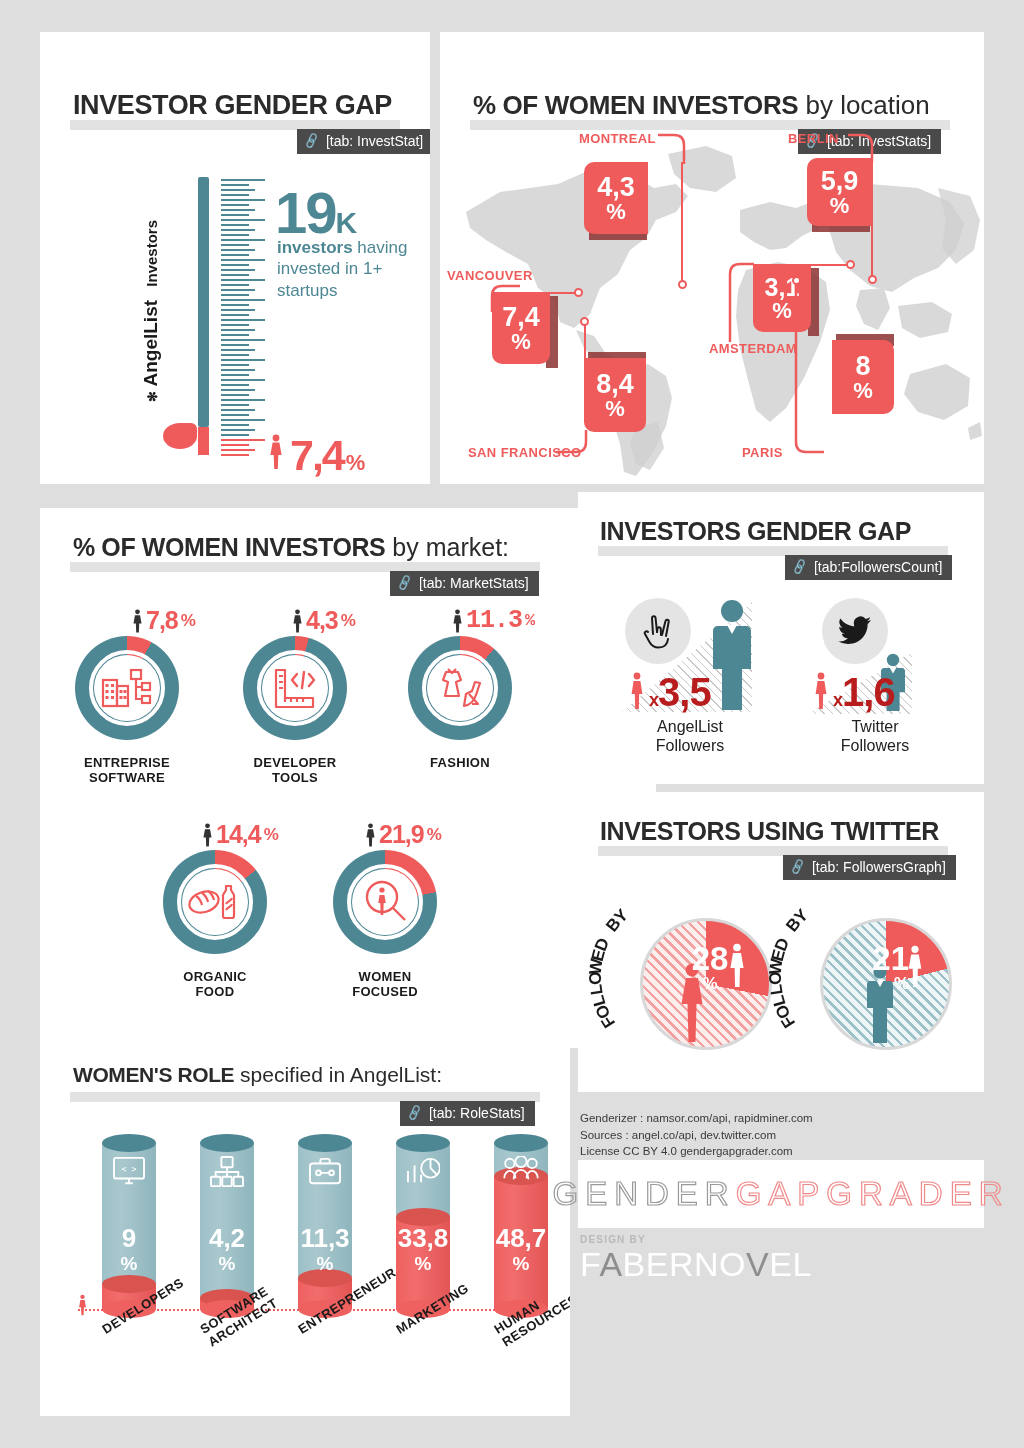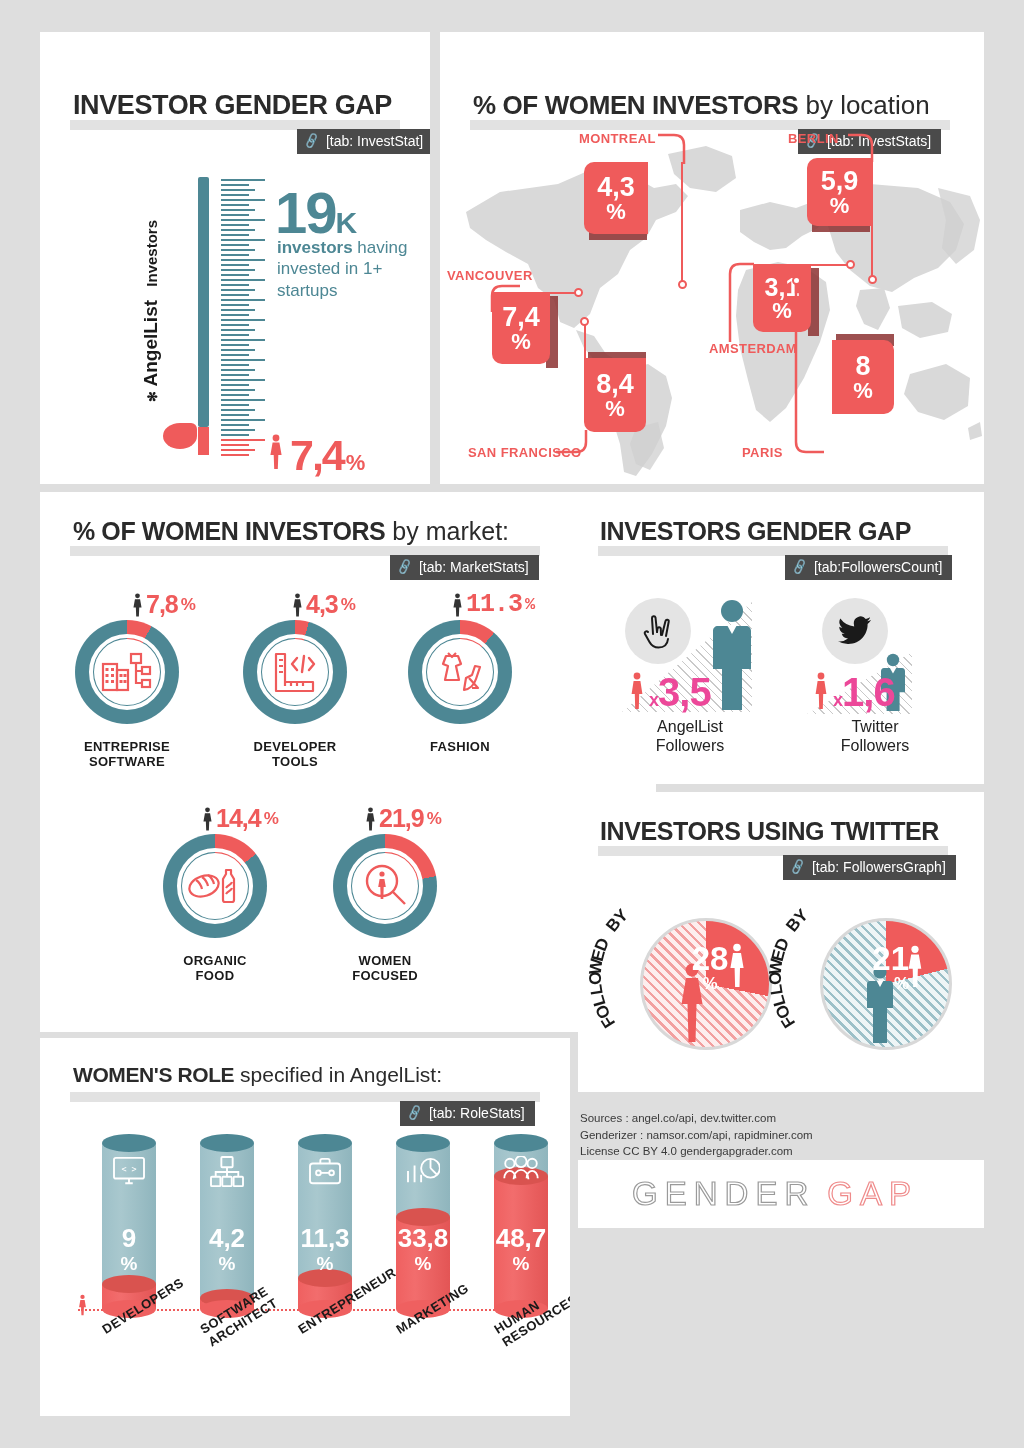--- a/index.html
+++ b/index.html
@@ -95,21 +95,21 @@
 
   
   .circ-ico{
     position:absolute; width:66px; height:66px; border-radius:50%;
     background:#e4e4e4; display:flex; align-items:center; justify-content:center;
   }
   .hatch{
     position:absolute;
     background:repeating-linear-gradient(45deg,#c9c9c9 0 1px,transparent 1px 6px);
   }
-  .mult{ position:absolute; font-weight:700; color:#ec4899; letter-spacing:-1px;}
+  .mult{ position:absolute; font-weight:700; color:#b91c1c; letter-spacing:-1px;}
   .mult .x{ font-size:18px; }
   .flw-cap{ position:absolute; font-size:16px; color:#222; line-height:1.2; text-align:center; width:150px;}
 
   
   .pie{ position:absolute; width:132px; height:132px; border-radius:50%;
         border:3px solid #d8d8d8; }
   .arc-text{ position:absolute; width:160px; height:160px; }
   .arc-text span{
     position:absolute; left:50%; top:50%; font-weight:700; font-size:17px;
     color:#1a1a1a; transform-origin:0 0;
@@ -380,21 +380,21 @@
     </svg>
     <div class="shadow" style="left:396px; top:302px; width:58px; height:12px;"></div>
     <div class="box" style="left:392px; top:308px; width:62px; height:74px; border-radius:0 10px 10px 0; font-size:27px;">
       <span>8</span>
       <span style="font-size:22px;">%</span>
     </div>
     <div class="dot" style="left:352px; top:244px;"></div>
   </div>
 </div>
 
-<div class="card" style="left:40px; top:492px; width:616px; height:540px;">
+<div class="card" style="left:40px; top:508px; width:616px; height:540px;">
 
   <div class="title-rule" style="left:30px; top:548px; width:470px; top:54px;"></div>
   <div class="sec-title" style="left:33px; top:25px; font-size:25px;">
     <span>% OF WOMEN INVESTORS</span><span class="light"> by market:</span>
   </div>
   <div class="tab-badge" style="left:350px; top:63px;">
     <span class="clip">🔗</span>
     <span>[tab: MarketStats]</span>
   </div>
 
@@ -823,26 +823,33 @@
           </div>
        <div class="val" style="bottom:36px; font-size:26px;">
           48,7<div style="font-size:19px;margin-top:3px;">%</div>
        </div>
         </div>
         <div class="bar-cat" style="left: 452px; top: 287px;">HUMAN<br>RESOURCES</div>
       </div>
 </div>
 
 <div class="sources" style="left:580px; top:1110px; width:380px;">
+  <div>Genderizer : namsor.com/api, rapidminer.com</div>
   <div>Sources : angel.co/api, dev.twitter.com</div>
-  <div>Genderizer : namsor.com/api, rapidminer.com</div>
   <div>License CC BY 4.0 gendergapgrader.com</div>
 </div>
 
 <div class="ggg" style="left:578px; top:1160px; width:406px; height:68px;">
   <span class="word g1">GENDER</span>
   <span style="width:12px;"></span>
   <span class="word g2">GAP</span>
   <span style="width:12px;"></span>
-</div>
-
+  <span class="word g2">GRADER</span>
+</div>
+
+<div class="fab" style="left:580px; top:1234px;">
+  <div class="dby">DESIGN BY</div>
+  <div class="nm">
+    <span>F</span><i>A</i><span>BERNO</span><i>V</i><span>EL</span>
+  </div>
+</div>
 
 </div>
 
 </body></html>

